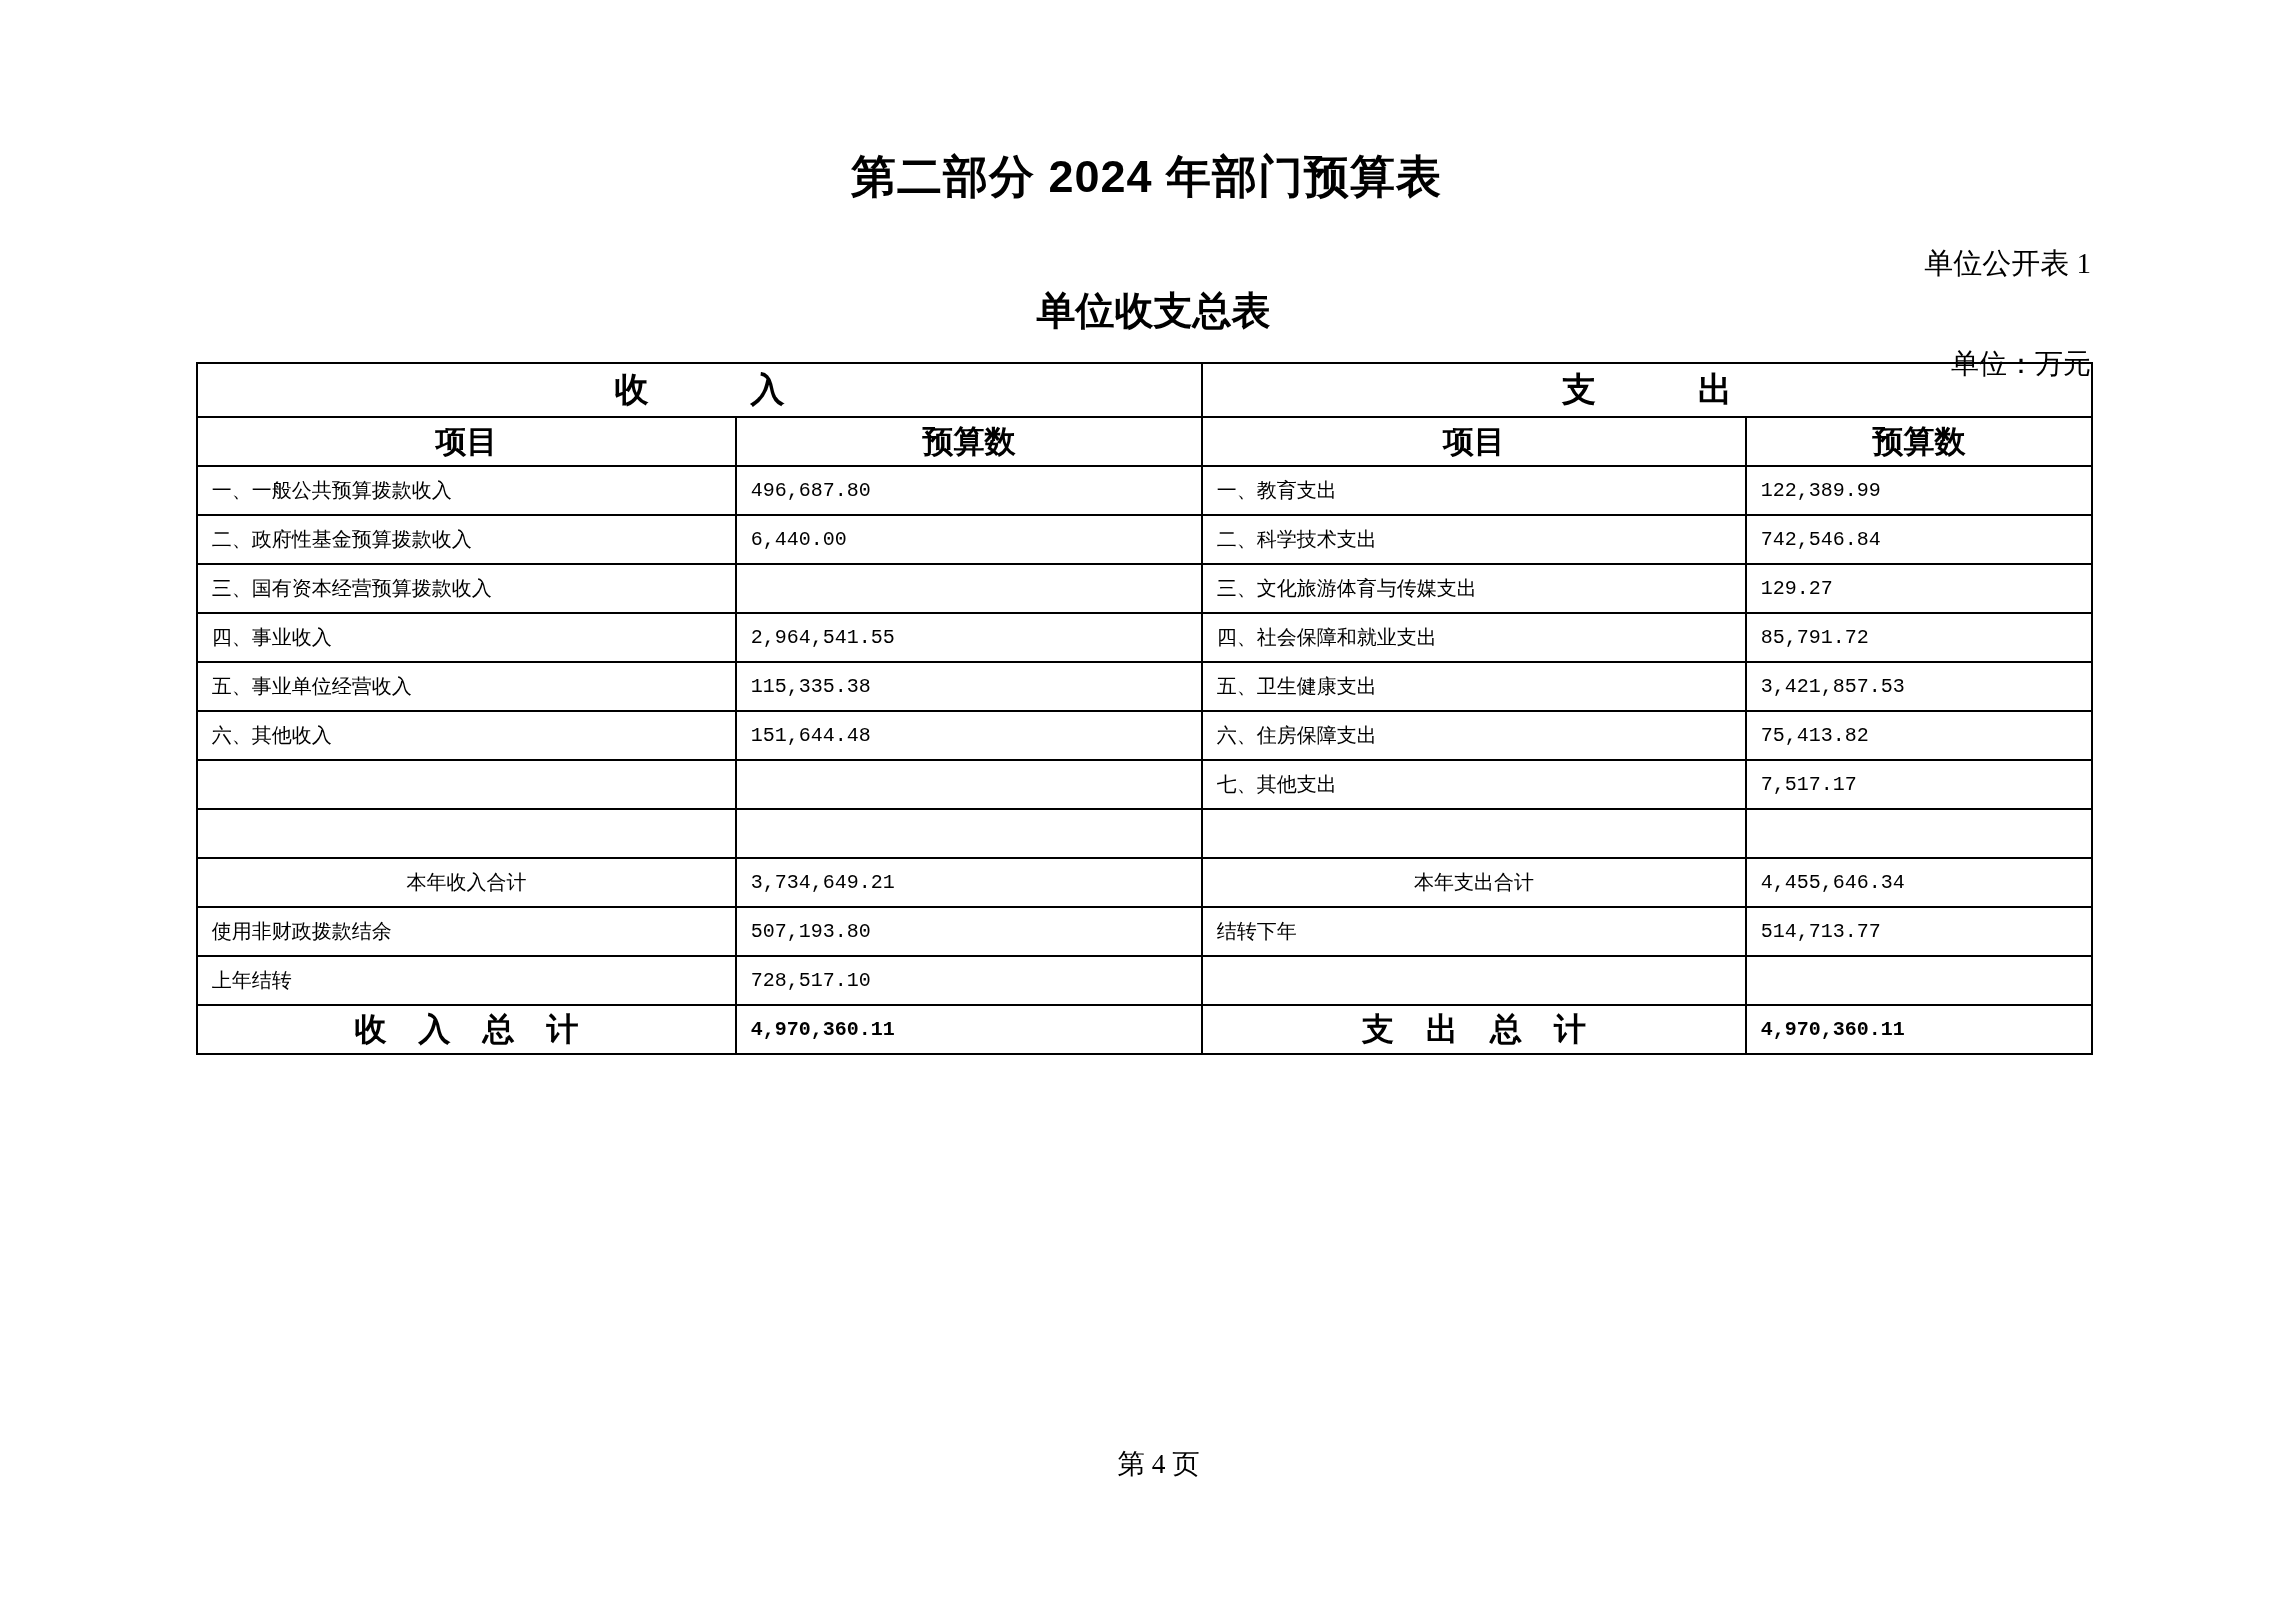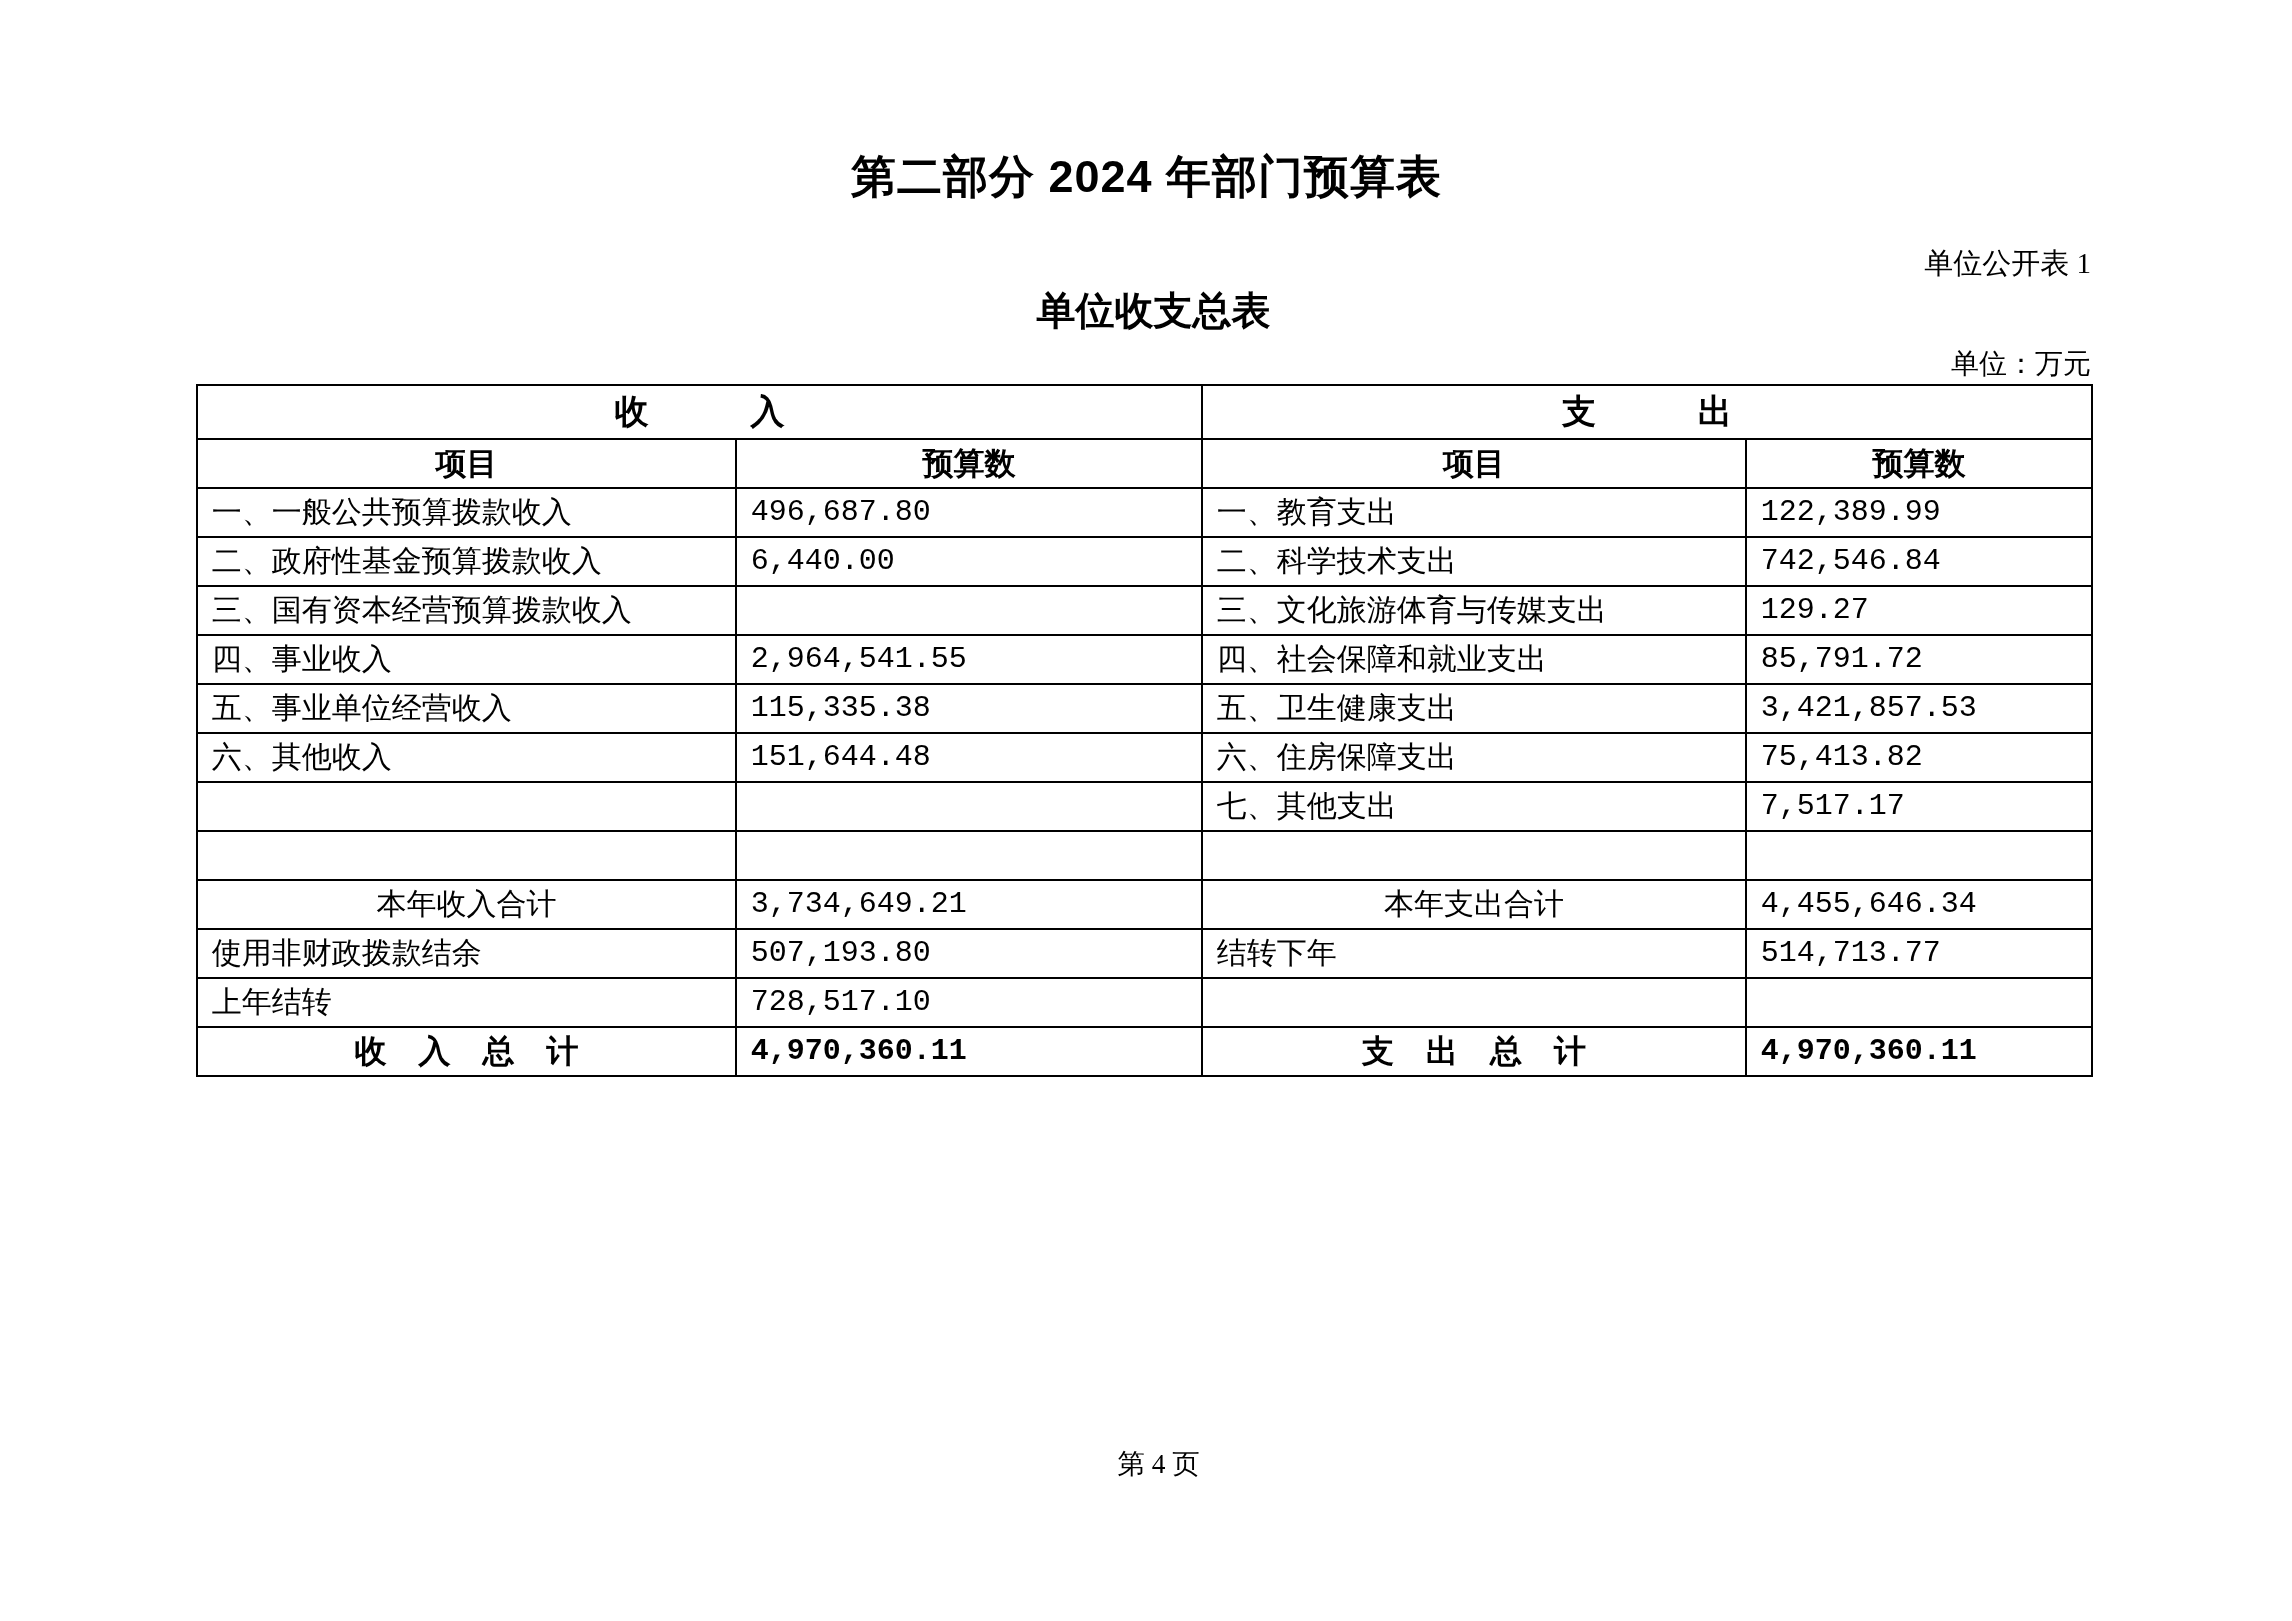--- a/index.html
+++ b/index.html
@@ -52,36 +52,36 @@
     position: absolute;
     top: 349px;
     right: 202px;
     font-size: 28px;
     line-height: 1.1;
   }
 
   
   table.budget {
     position: absolute;
-    top: 384px;
+    top: 362px;
     left: 196px;
     width: 1895px;
     border-collapse: collapse;
     table-layout: fixed;
     border: 2.9px solid #000;
   }
   table.budget col.c-in-item  { width: 539px; }
   table.budget col.c-in-val   { width: 466px; }
   table.budget col.c-ex-item  { width: 544px; }
   table.budget col.c-ex-val   { width: 346px; }
 
   table.budget th, table.budget td {
     border: 2px solid #000;
     padding: 0 13.7px;
-    font-size: 30px;
+    font-size: 20px;
     line-height: 1.15;
     overflow: hidden;
     white-space: nowrap;
   }
   tr.hdr1 th {
     height: 52px;
     font-family: "Liberation Sans", sans-serif;
     font-weight: bold;
     font-size: 34px;
     text-align: center;

